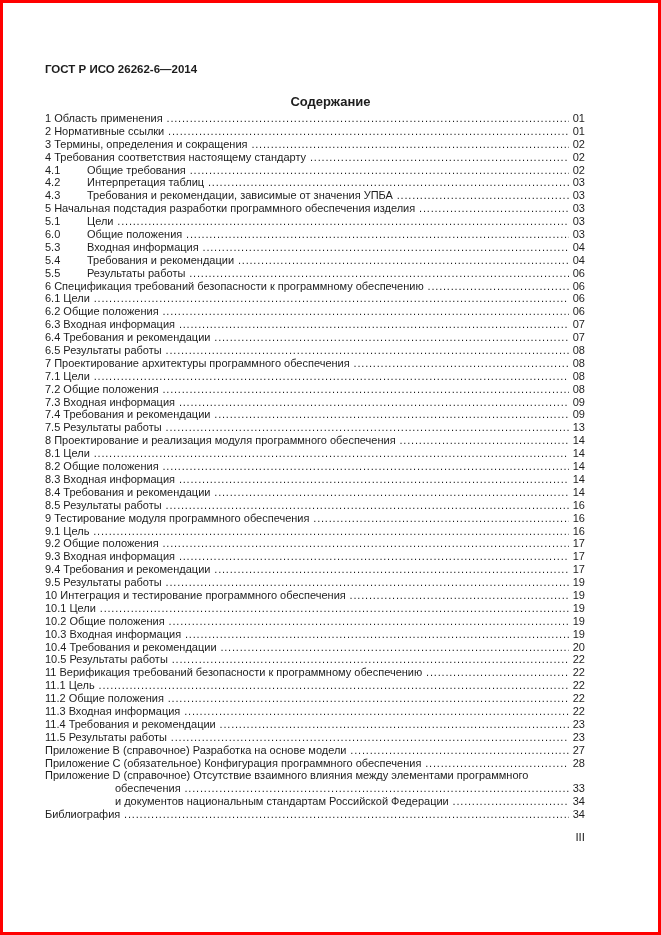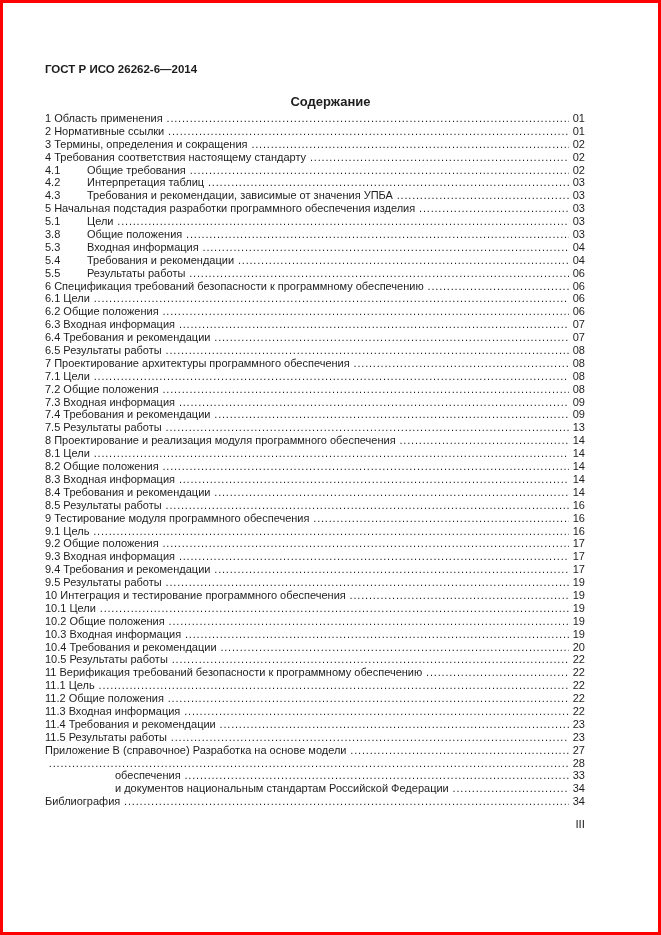--- a/index.html
+++ b/index.html
@@ -77,21 +77,21 @@
   <div class="toc">
       <div class="row"><span class="lbl">1 Область применения</span><span class="dots"></span><span class="pg">01</span></div>
       <div class="row"><span class="lbl">2 Нормативные ссылки</span><span class="dots"></span><span class="pg">01</span></div>
       <div class="row"><span class="lbl">3 Термины, определения и сокращения</span><span class="dots"></span><span class="pg">02</span></div>
       <div class="row"><span class="lbl">4 Требования соответствия настоящему стандарту</span><span class="dots"></span><span class="pg">02</span></div>
       <div class="row"><span class="num">4.1</span><span class="lbl">Общие требования</span><span class="dots"></span><span class="pg">02</span></div>
       <div class="row"><span class="num">4.2</span><span class="lbl">Интерпретация таблиц</span><span class="dots"></span><span class="pg">03</span></div>
       <div class="row"><span class="num">4.3</span><span class="lbl">Требования и рекомендации, зависимые от значения УПБА</span><span class="dots"></span><span class="pg">03</span></div>
       <div class="row"><span class="lbl">5 Начальная подстадия разработки программного обеспечения изделия</span><span class="dots"></span><span class="pg">03</span></div>
       <div class="row"><span class="num">5.1</span><span class="lbl">Цели</span><span class="dots"></span><span class="pg">03</span></div>
-      <div class="row"><span class="num">3.8</span><span class="lbl">Общие положения</span><span class="dots"></span><span class="pg">03</span></div>
+      <div class="row"><span class="num">6.0</span><span class="lbl">Общие положения</span><span class="dots"></span><span class="pg">03</span></div>
       <div class="row"><span class="num">5.3</span><span class="lbl">Входная информация</span><span class="dots"></span><span class="pg">04</span></div>
       <div class="row"><span class="num">5.4</span><span class="lbl">Требования и рекомендации</span><span class="dots"></span><span class="pg">04</span></div>
       <div class="row"><span class="num">5.5</span><span class="lbl">Результаты работы</span><span class="dots"></span><span class="pg">06</span></div>
       <div class="row"><span class="lbl">6 Спецификация требований безопасности к программному обеспечению</span><span class="dots"></span><span class="pg">06</span></div>
       <div class="row"><span class="lbl">6.1 Цели</span><span class="dots"></span><span class="pg">06</span></div>
       <div class="row"><span class="lbl">6.2 Общие положения</span><span class="dots"></span><span class="pg">06</span></div>
       <div class="row"><span class="lbl">6.3 Входная информация</span><span class="dots"></span><span class="pg">07</span></div>
       <div class="row"><span class="lbl">6.4 Требования и рекомендации</span><span class="dots"></span><span class="pg">07</span></div>
       <div class="row"><span class="lbl">6.5 Результаты работы</span><span class="dots"></span><span class="pg">08</span></div>
       <div class="row"><span class="lbl">7 Проектирование архитектуры программного обеспечения</span><span class="dots"></span><span class="pg">08</span></div>
@@ -118,20 +118,21 @@
       <div class="row"><span class="lbl">10.3 Входная информация</span><span class="dots"></span><span class="pg">19</span></div>
       <div class="row"><span class="lbl">10.4 Требования и рекомендации</span><span class="dots"></span><span class="pg">20</span></div>
       <div class="row"><span class="lbl">10.5 Результаты работы</span><span class="dots"></span><span class="pg">22</span></div>
       <div class="row"><span class="lbl">11 Верификация требований безопасности к программному обеспечению</span><span class="dots"></span><span class="pg">22</span></div>
       <div class="row"><span class="lbl">11.1 Цель</span><span class="dots"></span><span class="pg">22</span></div>
       <div class="row"><span class="lbl">11.2 Общие положения</span><span class="dots"></span><span class="pg">22</span></div>
       <div class="row"><span class="lbl">11.3 Входная информация</span><span class="dots"></span><span class="pg">22</span></div>
       <div class="row"><span class="lbl">11.4 Требования и рекомендации</span><span class="dots"></span><span class="pg">23</span></div>
       <div class="row"><span class="lbl">11.5 Результаты работы</span><span class="dots"></span><span class="pg">23</span></div>
       <div class="row"><span class="lbl">Приложение В (справочное) Разработка на основе модели</span><span class="dots"></span><span class="pg">27</span></div>
-      <div class="row"><span class="dots"></span><span class="pg">28</span></div>
+      <div class="row"><span class="lbl">Приложение С (обязательное) Конфигурация программного обеспечения</span><span class="dots"></span><span class="pg">28</span></div>
+      <div class="row"><span class="lbl">Приложение D (справочное) Отсутствие взаимного влияния между элементами программного</span></div>
       <div class="row"><span class="indent"></span><span class="lbl">обеспечения</span><span class="dots"></span><span class="pg">33</span></div>
       <div class="row"><span class="indent"></span><span class="lbl">и документов национальным стандартам Российской Федерации</span><span class="dots"></span><span class="pg">34</span></div>
       <div class="row"><span class="lbl">Библиография</span><span class="dots"></span><span class="pg">34</span></div>
     </div>
 
   <div class="folio">III</div>
 </div>
 
 </body></html>

